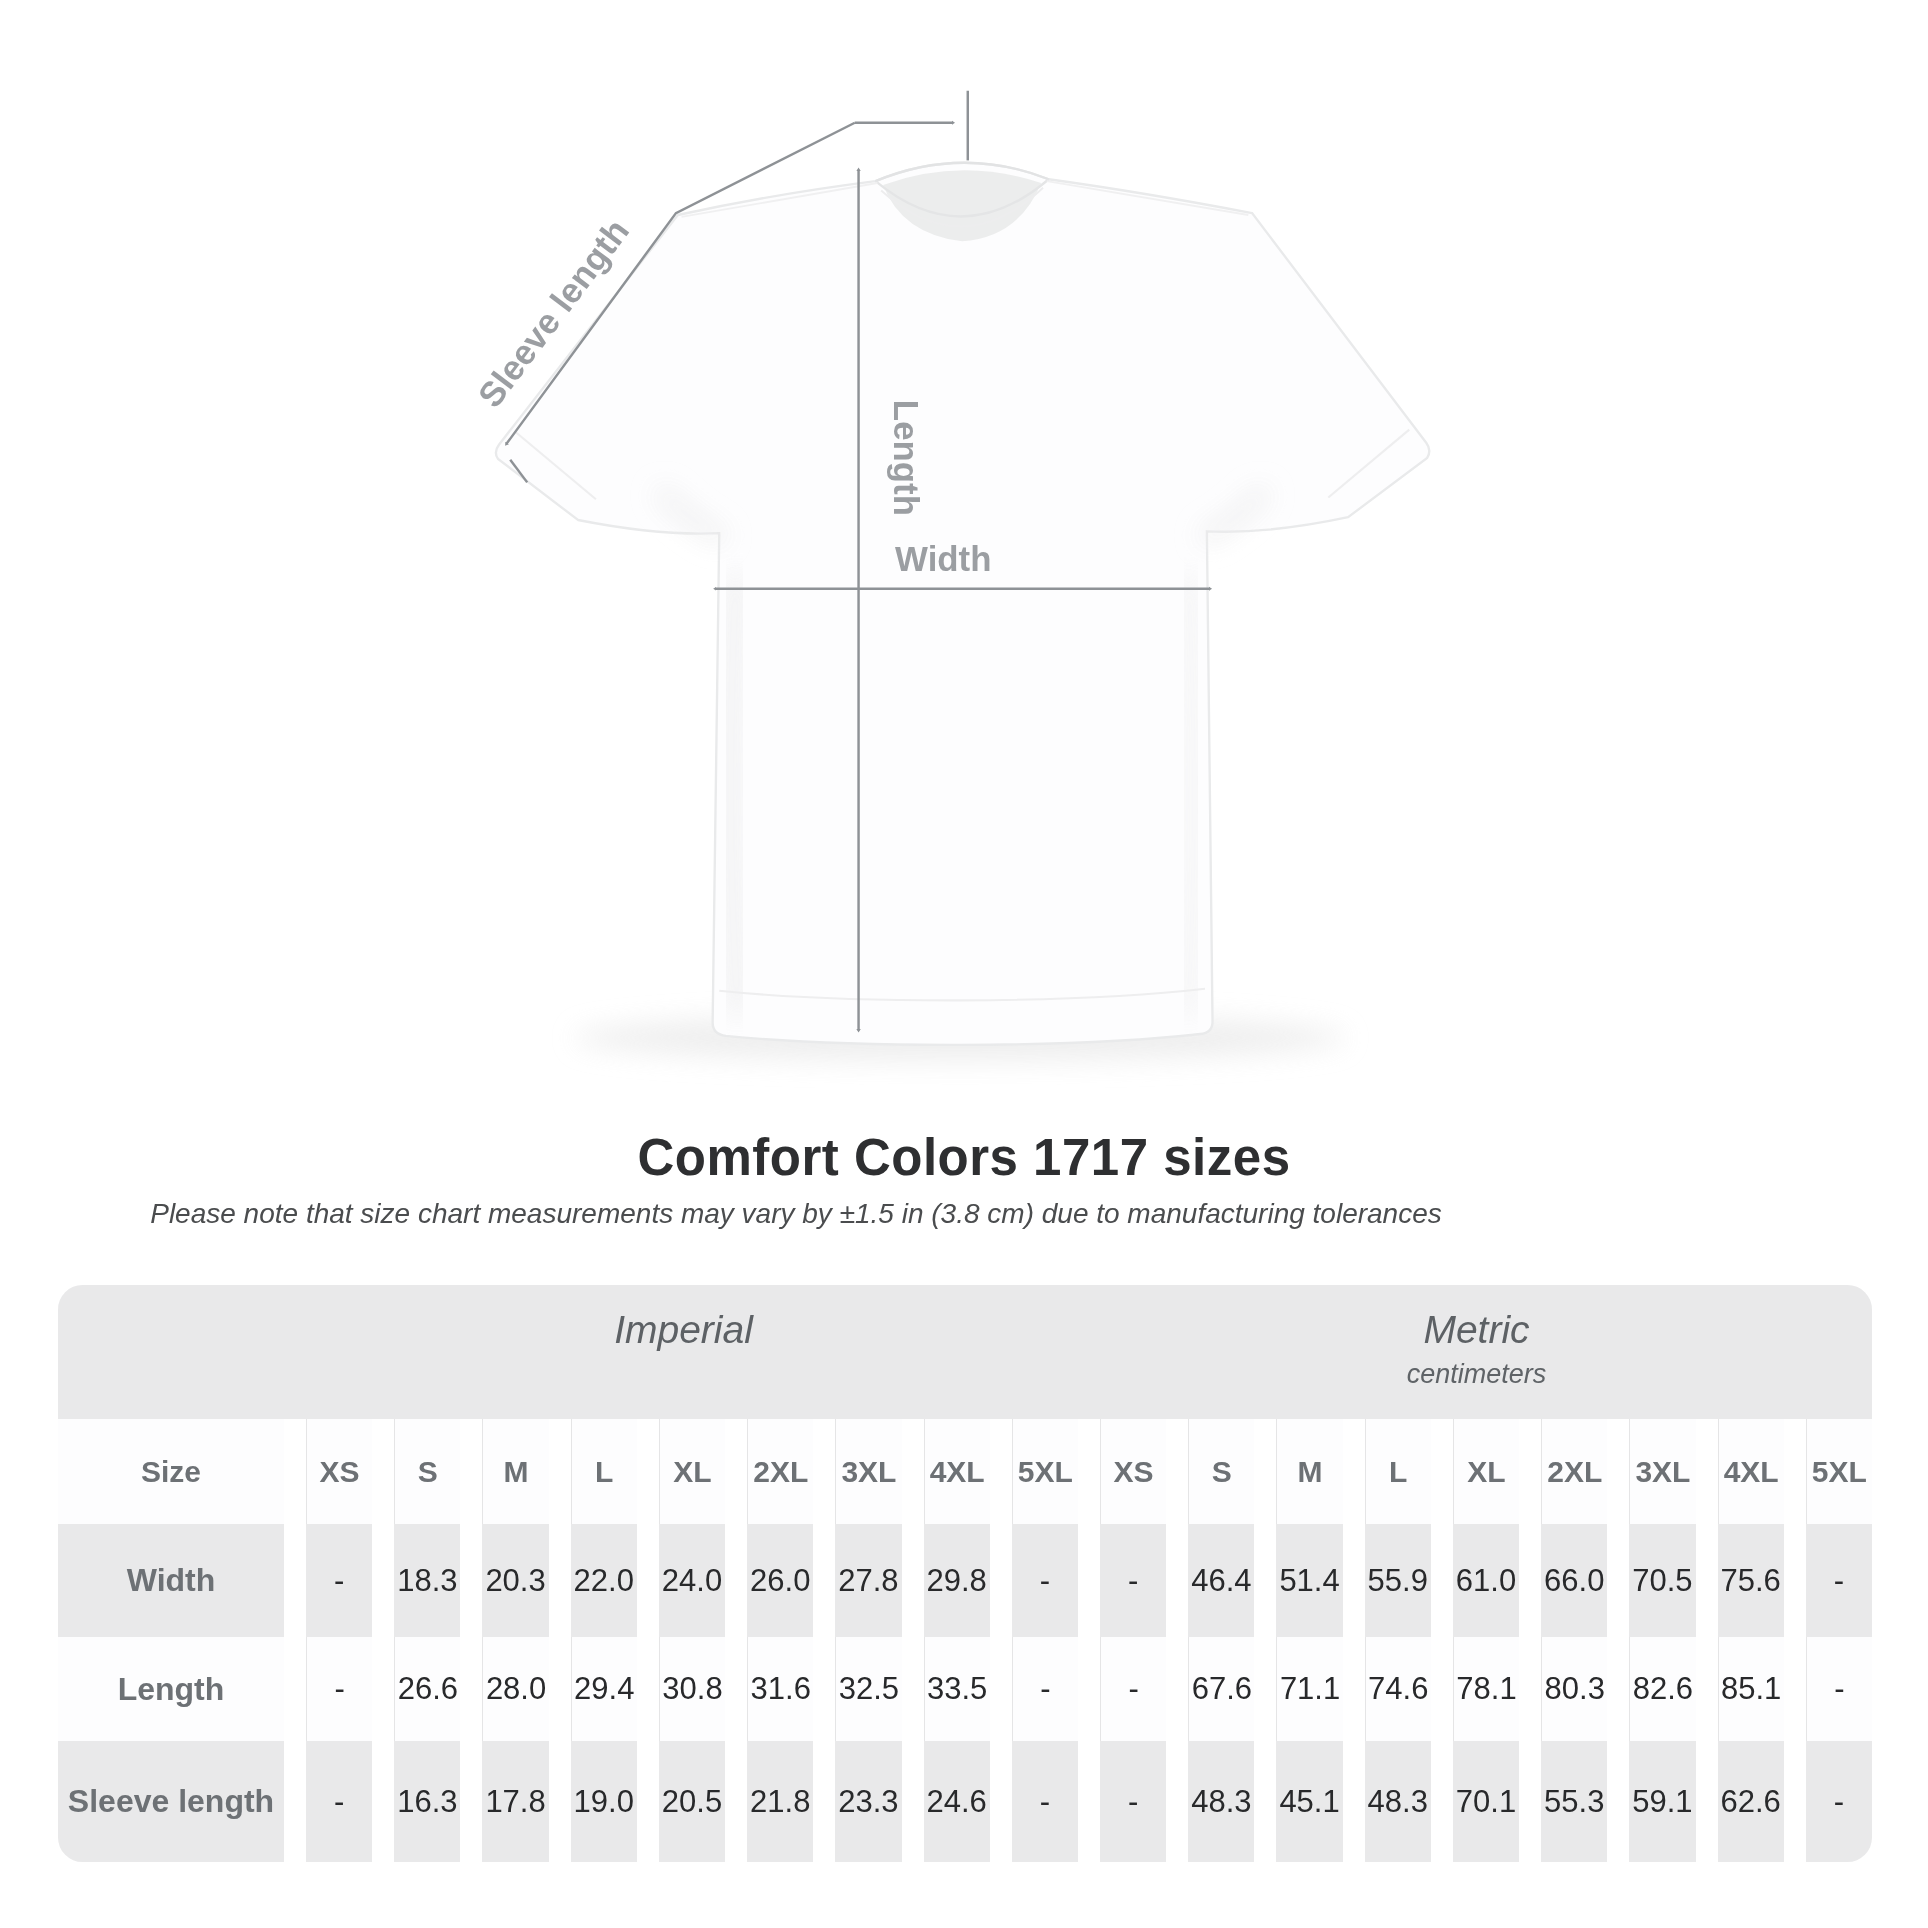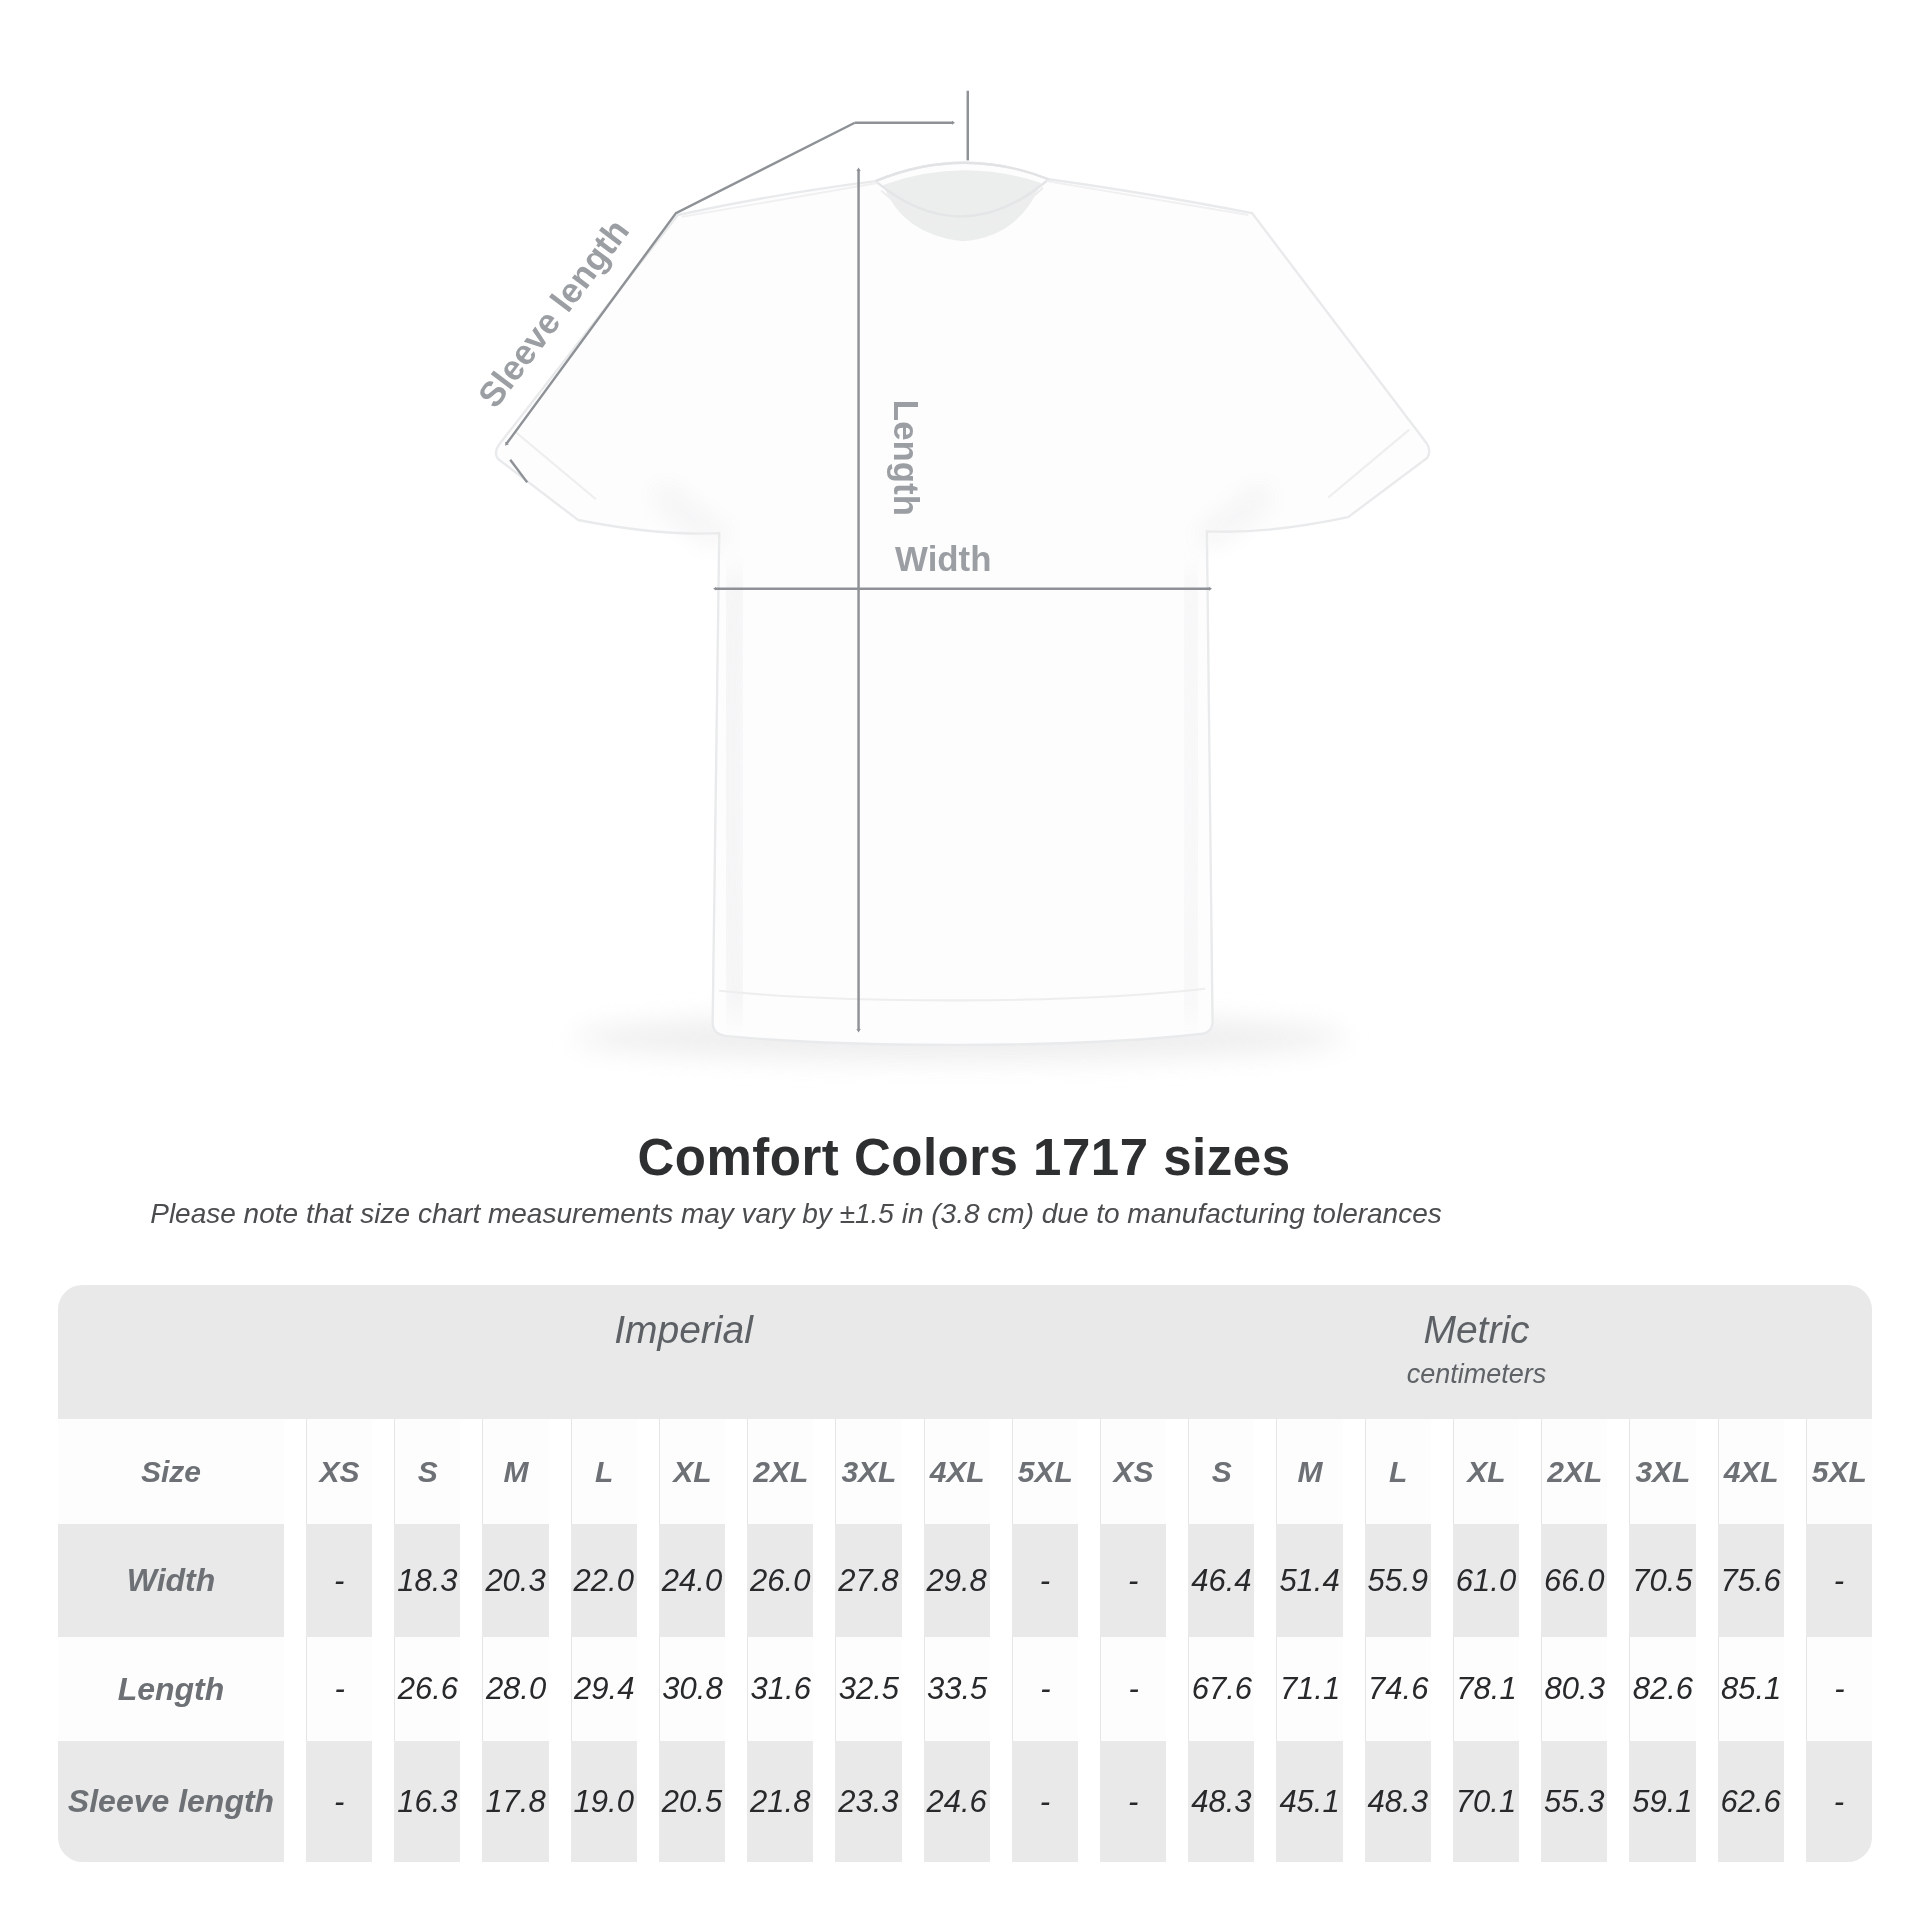--- a/index.html
+++ b/index.html
@@ -18,21 +18,21 @@
 
   
   #size-table{left:58px;top:1285px;width:1814px;}
   .band{height:134px;background:#e9e9ea;border-radius:24.5px 24.5px 0 0;position:relative;}
   .group{position:absolute;top:22.6px;text-align:center;}
   .group-imperial{left:231px;width:789px;}
   .group-metric{left:1024px;width:789px;}
   .g-label{font-size:39px;font-weight:normal;font-style:italic;color:#5d6165;}
   .g-sub{font-size:27px;font-style:italic;color:#5f6367;margin-top:7.5px;}
 
-  .row{display:grid;grid-template-columns:226px repeat(18,1fr);column-gap:22px;font-style:italic;}
+  .row{display:grid;grid-template-columns:226px repeat(18,1fr);column-gap:22px;}
   .row > div{display:flex;align-items:center;justify-content:center;}
   .header-row{height:105px;}
   .header-row > div{background:#fdfdfe;font-weight:bold;font-size:30px;color:#6d7175;}
   .header-row > div + div, .row-light > div + div{border-left:0.9px solid #e5e5e6;}
   .data-row > div{font-size:31px;color:#28292b;}
   .data-row > div:first-child{font-weight:bold;font-size:32px;color:#6d7175;}
   .row-gray > div{background:#e9e9ea;}
   .row-light > div{background:#fdfdfe;}
   .r0{height:113px;} .r1{height:104px;} .r2{height:121px;}
   .last-row > div:first-child{border-bottom-left-radius:24.5px;}

